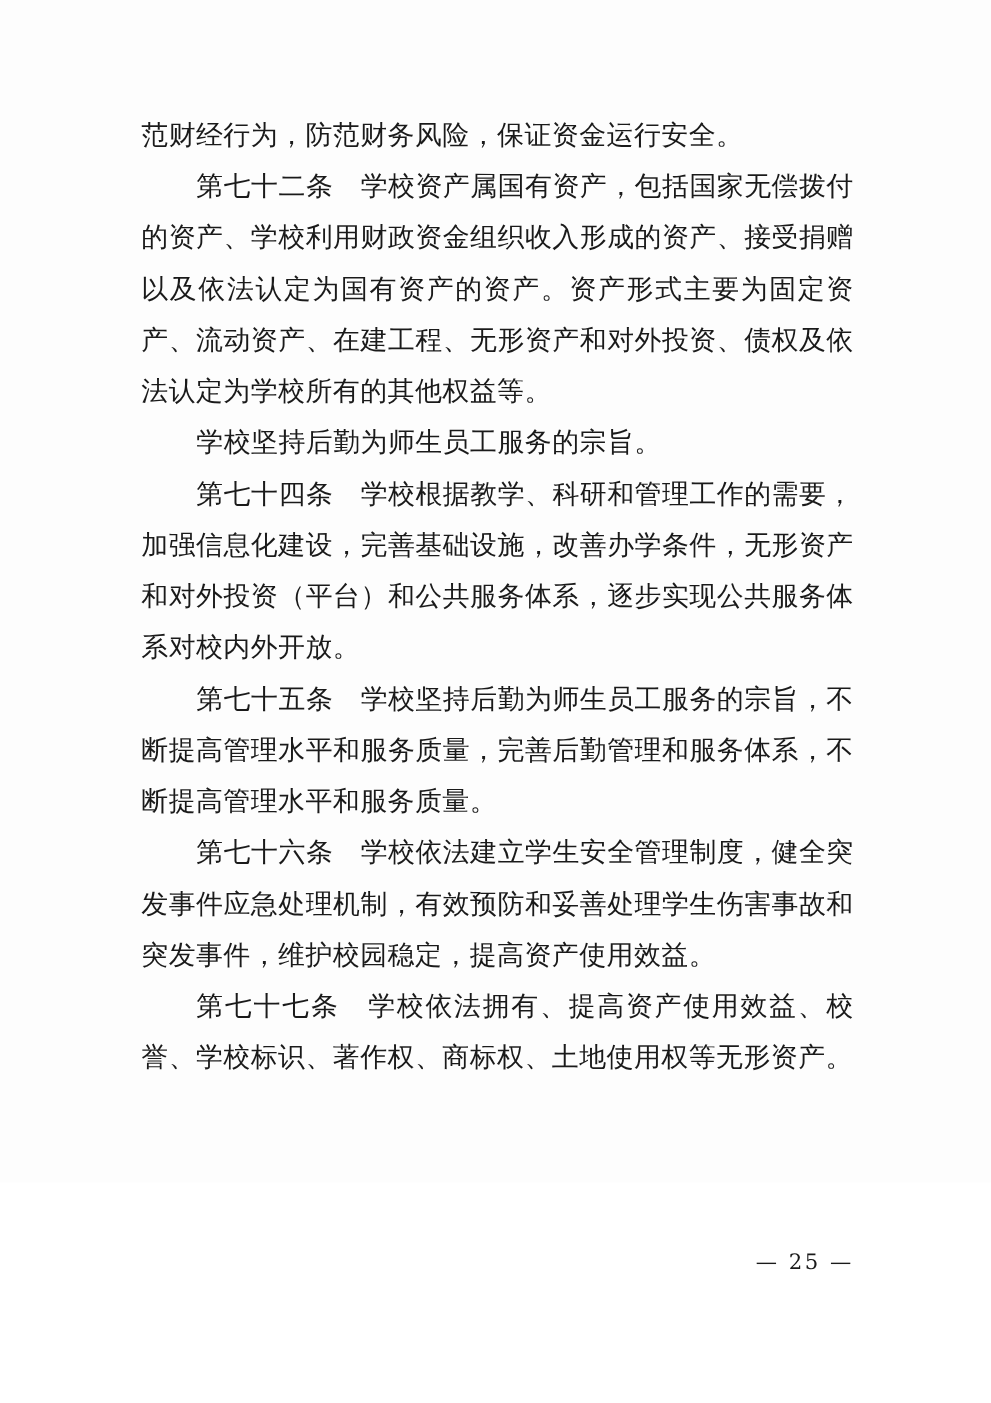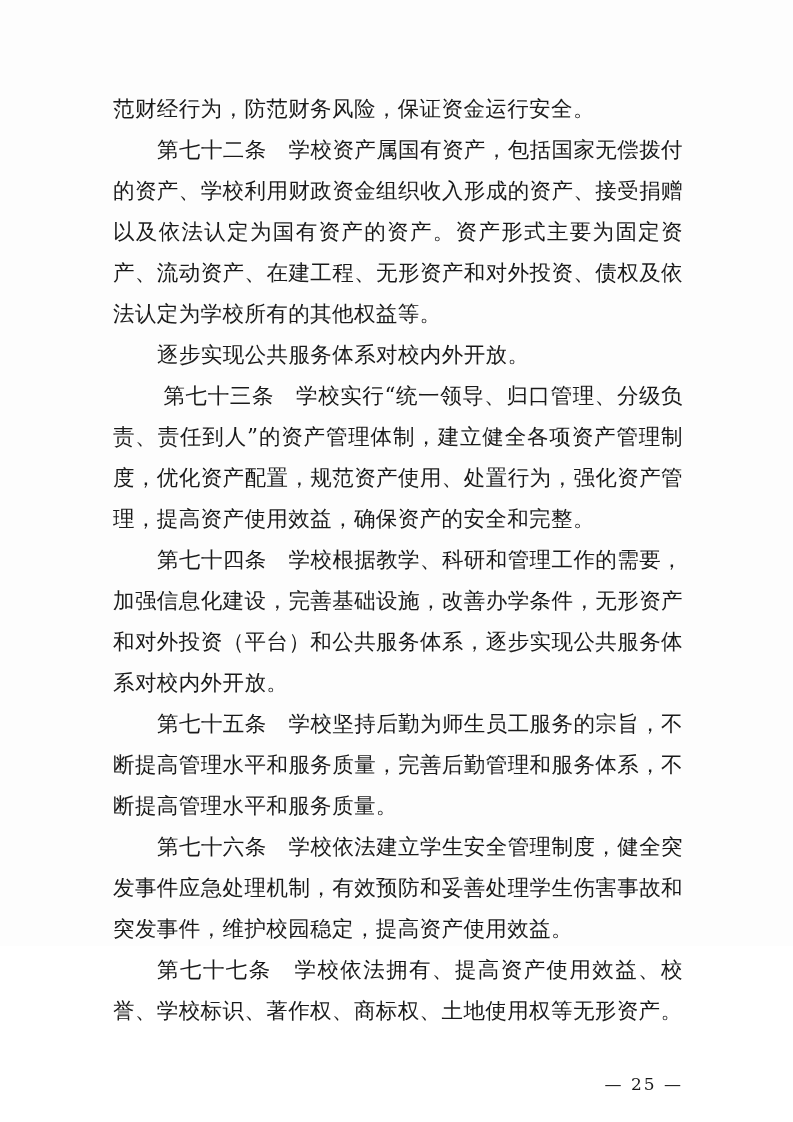--- a/index.html
+++ b/index.html
@@ -41,44 +41,43 @@
   }
   .noindent {
     text-indent: 0;
   }
   .indent-wide {
     text-indent: 2.35em;
   }
   .pagenum {
     position: absolute;
     left: 0;
-    top: 1074px;
+    top: 1000px;
     width: 793px;
     text-align: right;
     padding-right: 110px;
     box-sizing: border-box;
     font-size: 17px;
     font-family: "DejaVu Serif", "Liberation Serif", serif;
     color: #1a1a1a;
     letter-spacing: 2px;
   }
 </style>
 </head>
 <body>
 
 <div class="page">
   <div class="content">
 
     <p class="para noindent">范财经行为，防范财务风险，保证资金运行安全。</p>
 
     <p class="para indent">第七十二条　学校资产属国有资产，包括国家无偿拨付的资产、学校利用财政资金组织收入形成的资产、接受捐赠以及依法认定为国有资产的资产。资产形式主要为固定资产、流动资产、在建工程、无形资产和对外投资、债权及依法认定为学校所有的其他权益等。</p>
 
-    <p class="para indent">逐步实现公共服务体系对校内外开放。</p>
+    <p class="para indent">学校坚持后勤为师生员工服务的宗旨。</p>
 
-    <p class="para indent-wide">第七十三条　学校实行“统一领导、归口管理、分级负责、责任到人”的资产管理体制，建立健全各项资产管理制度，优化资产配置，规范资产使用、处置行为，强化资产管理，提高资产使用效益，确保资产的安全和完整。</p>
 
     <p class="para indent">第七十四条　学校根据教学、科研和管理工作的需要，加强信息化建设，完善基础设施，改善办学条件，无形资产和对外投资（平台）和公共服务体系，逐步实现公共服务体系对校内外开放。</p>
 
     <p class="para indent">第七十五条　学校坚持后勤为师生员工服务的宗旨，不断提高管理水平和服务质量，完善后勤管理和服务体系，不断提高管理水平和服务质量。</p>
 
     <p class="para indent">第七十六条　学校依法建立学生安全管理制度，健全突发事件应急处理机制，有效预防和妥善处理学生伤害事故和突发事件，维护校园稳定，提高资产使用效益。</p>
 
     <p class="para indent">第七十七条　学校依法拥有、提高资产使用效益、校誉、学校标识、著作权、商标权、土地使用权等无形资产。</p>
 
   </div>

